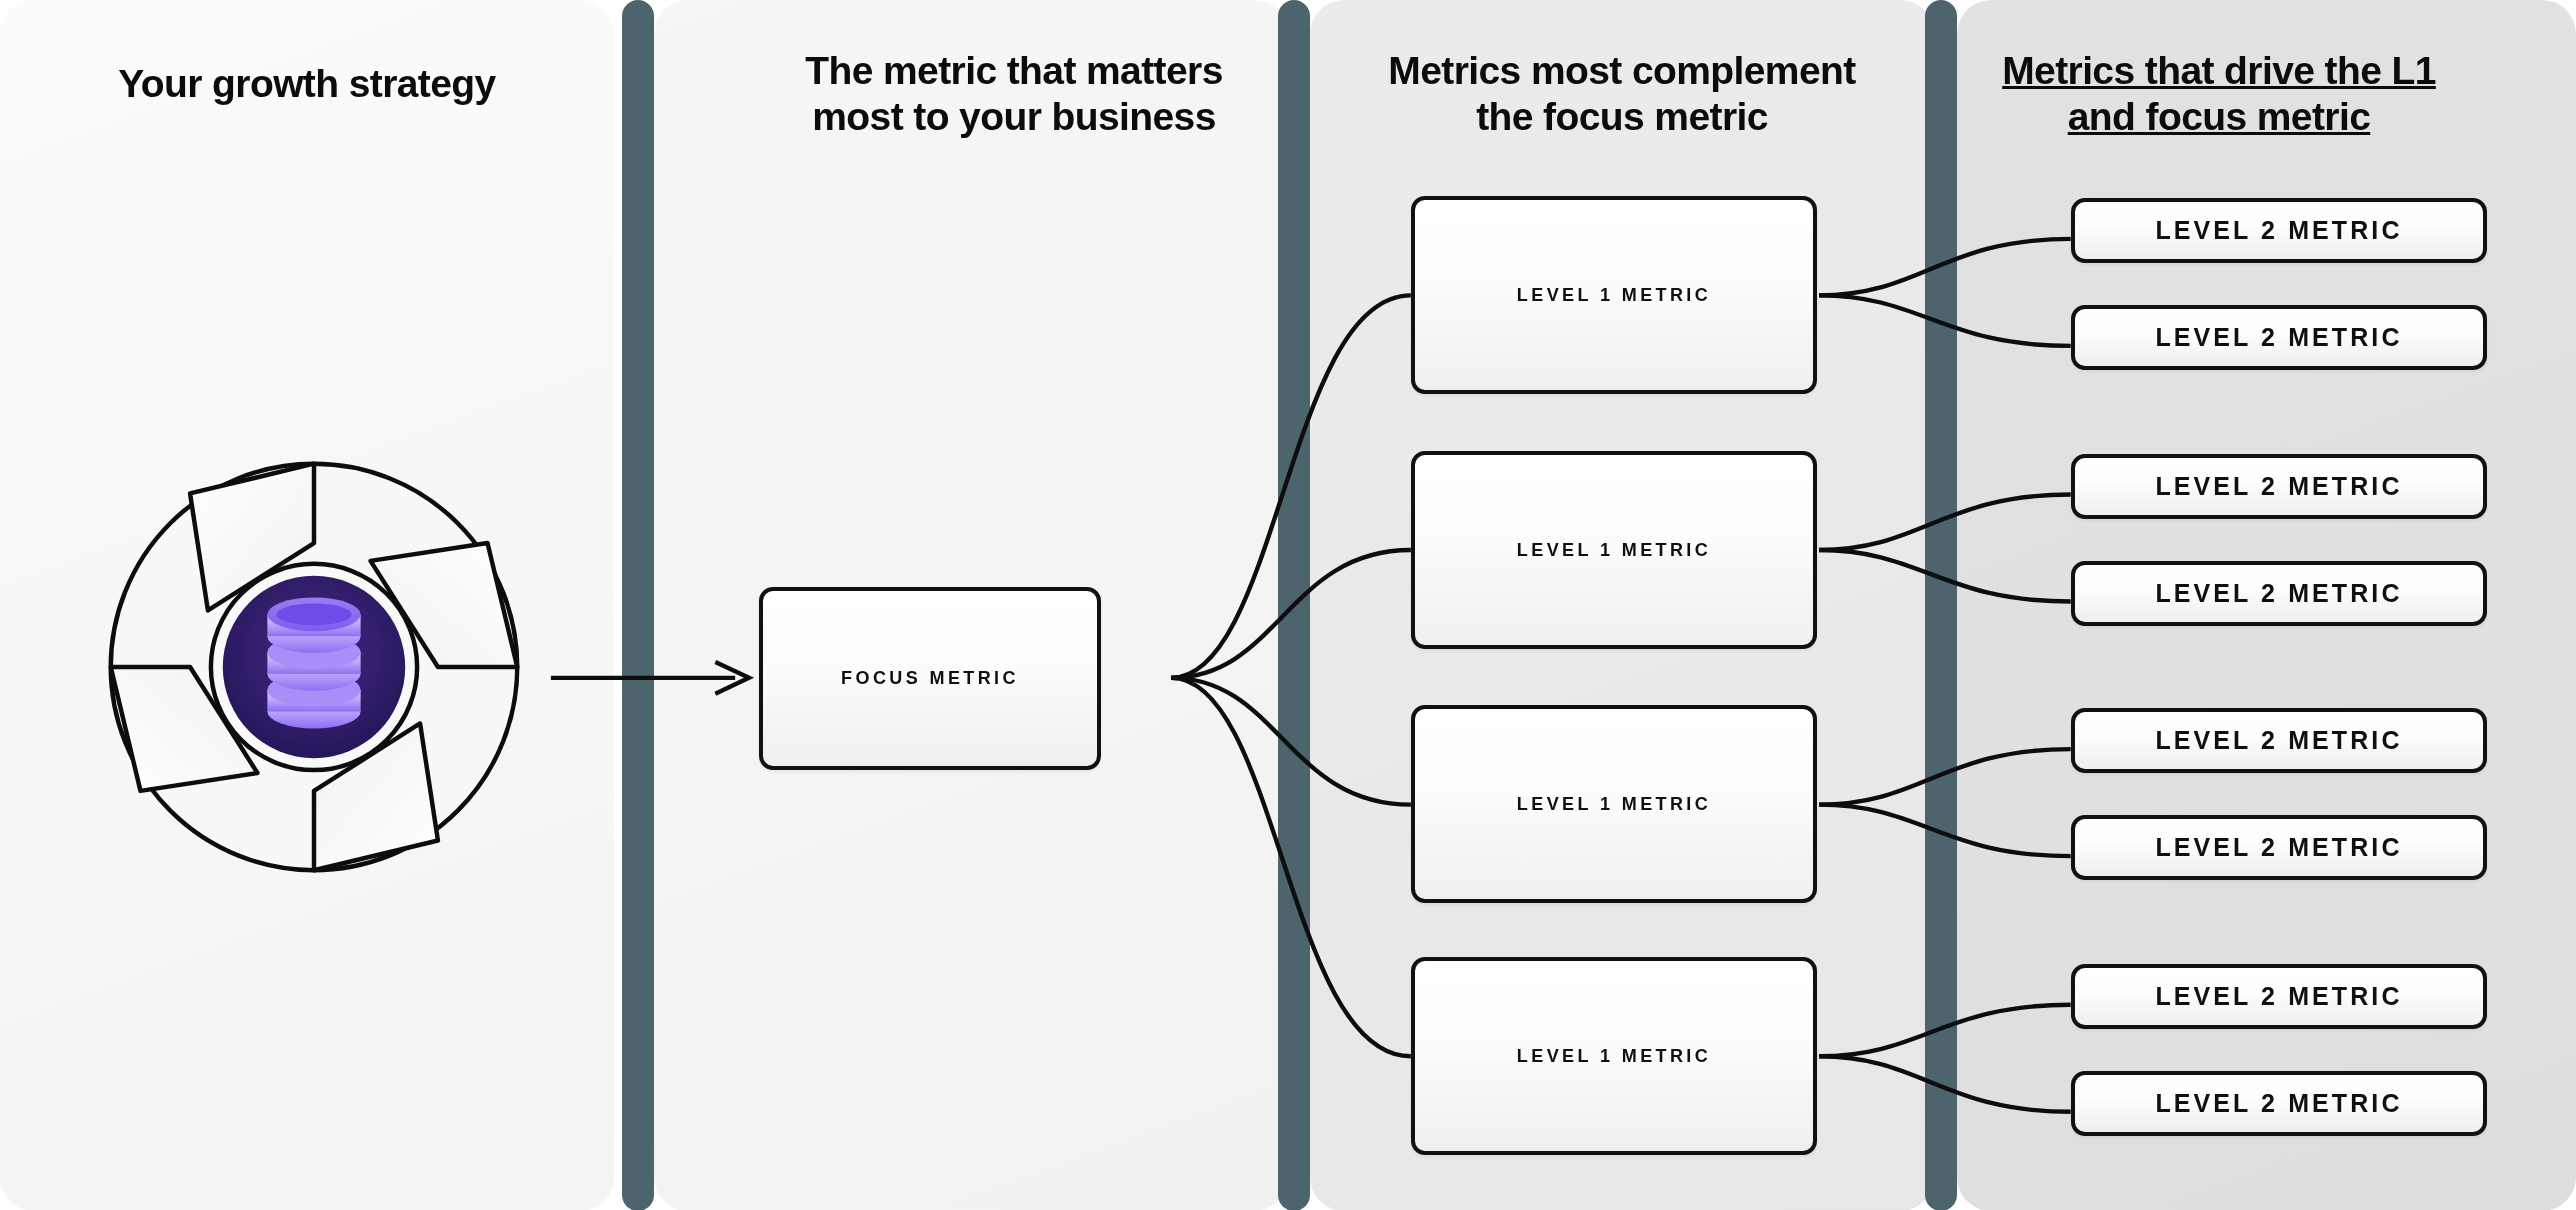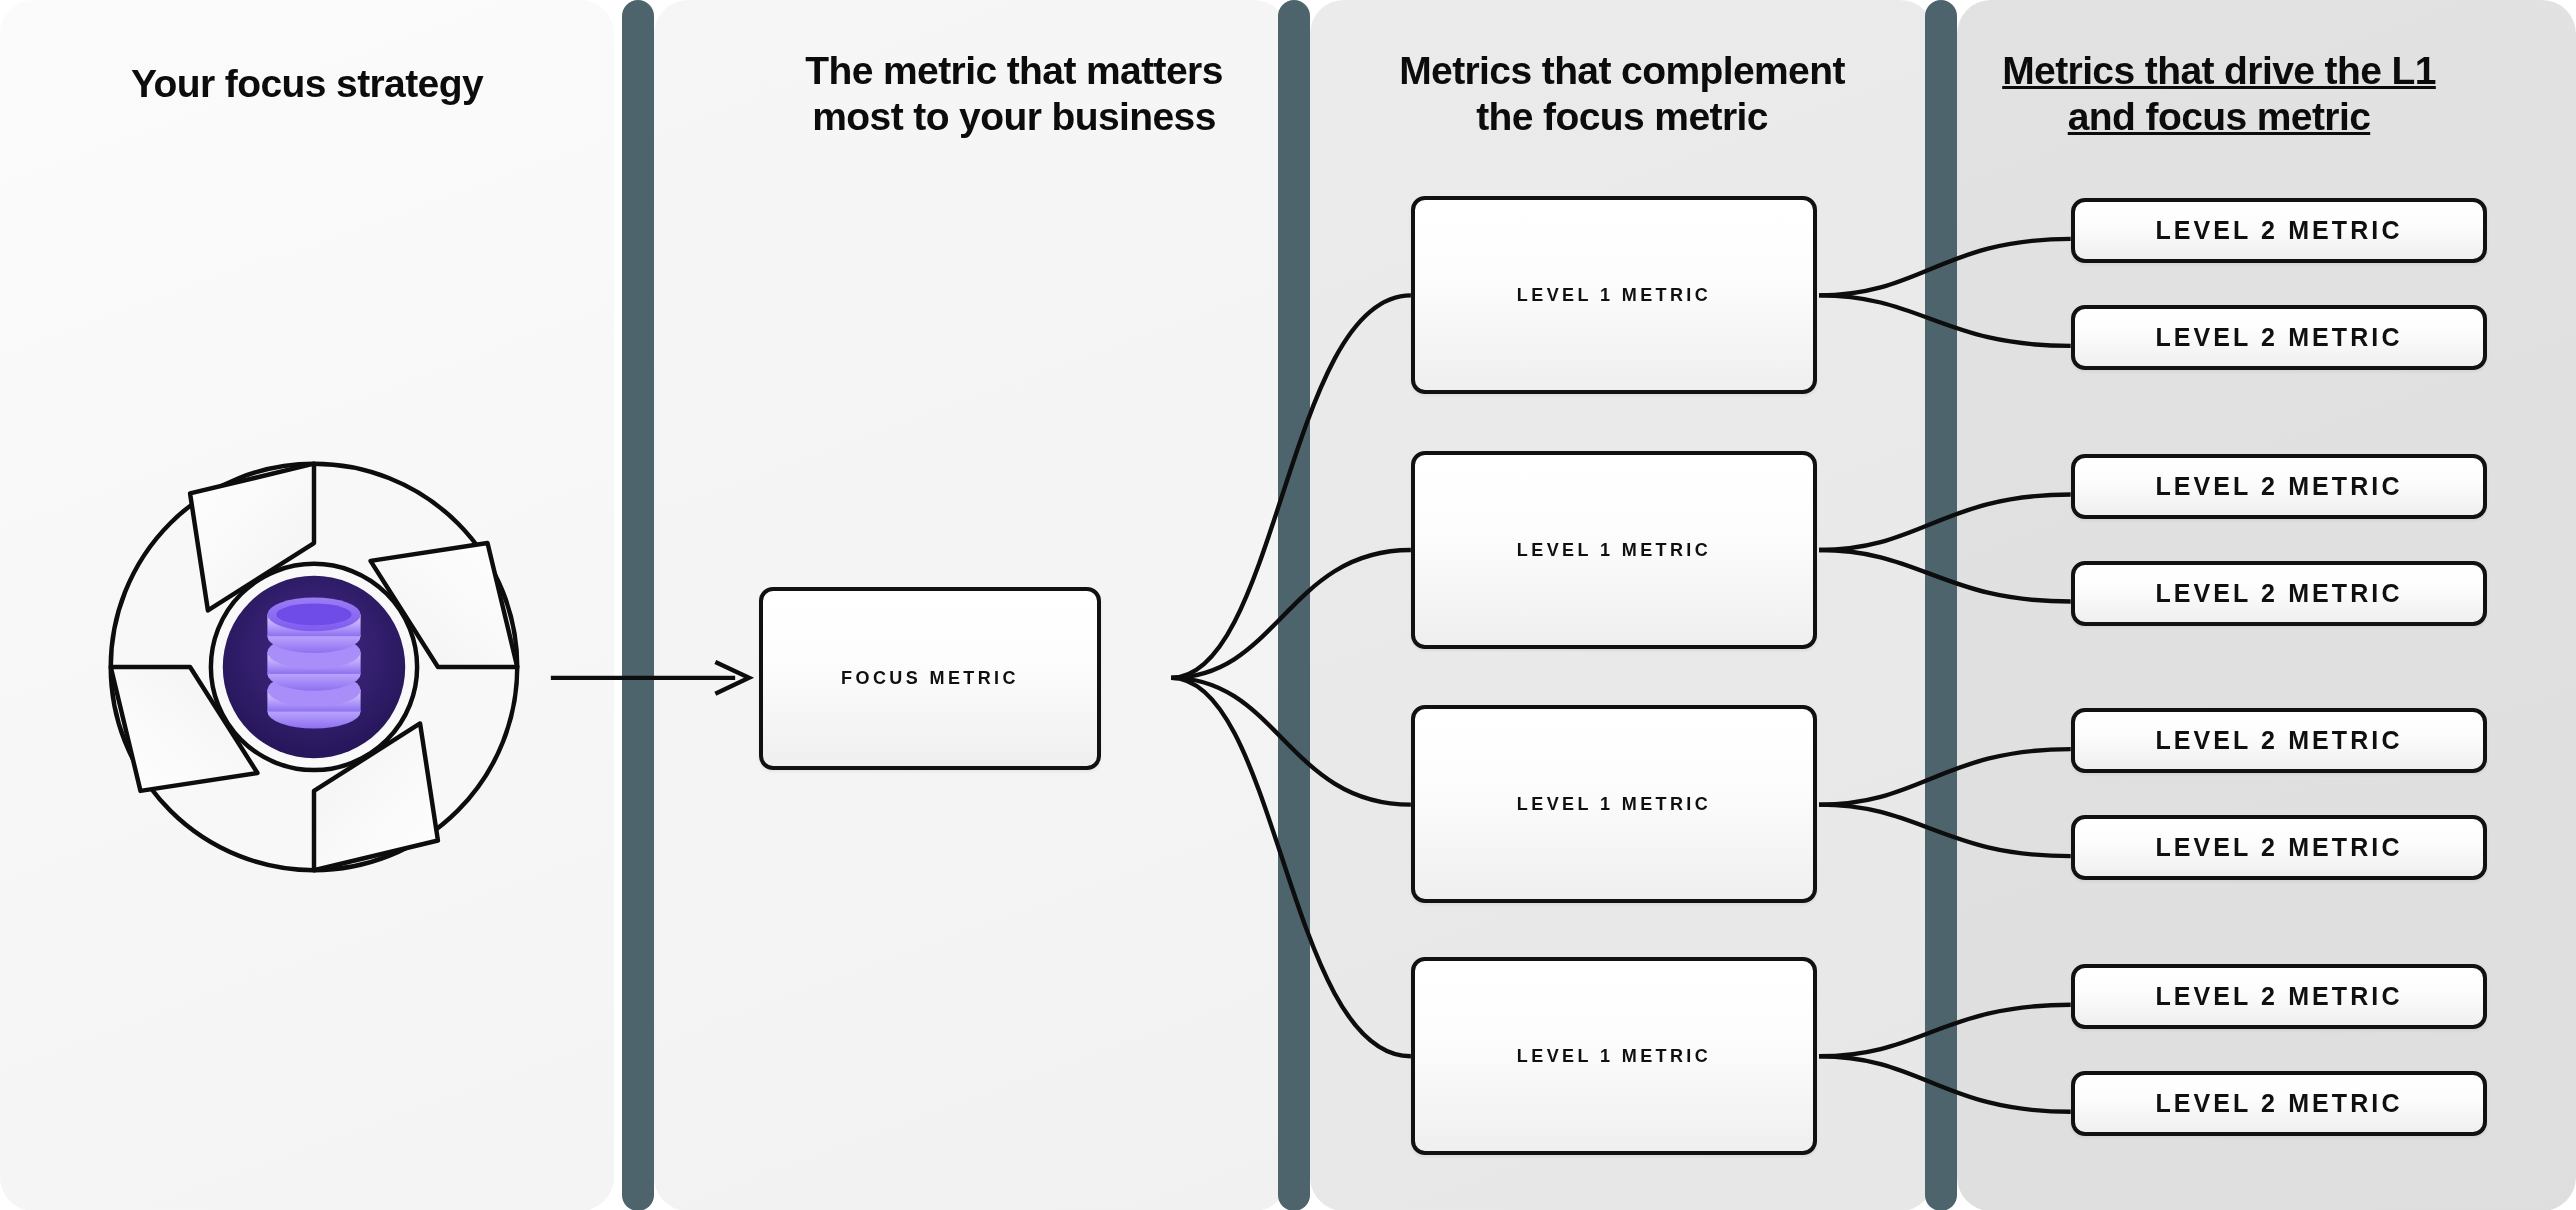--- a/index.html
+++ b/index.html
@@ -154,24 +154,24 @@
     <path class="edge-path" d="M 1836 555 C 1940 555 1960 499 2090 499" stroke="#0d0d0d"></path>
     <path class="edge-path" d="M 1836 555 C 1940 555 1960 607 2090 607" stroke="#0d0d0d"></path>
 
     <path class="edge-path" d="M 1836 812 C 1940 812 1960 756 2090 756" stroke="#0d0d0d"></path>
     <path class="edge-path" d="M 1836 812 C 1940 812 1960 864 2090 864" stroke="#0d0d0d"></path>
 
     <path class="edge-path" d="M 1836 1066 C 1940 1066 1960 1014 2090 1014" stroke="#0d0d0d"></path>
     <path class="edge-path" d="M 1836 1066 C 1940 1066 1960 1122 2090 1122" stroke="#0d0d0d"></path>
   </svg>
 
-  <div class="col-header" id="header-1">Your focus strategy</div>
+  <div class="col-header" id="header-1">Your growth strategy</div>
   <div class="col-header" id="header-2">The metric that matters
 most to your business</div>
-  <div class="col-header" id="header-3">Metrics that complement
+  <div class="col-header" id="header-3">Metrics most complement
 the focus metric</div>
   <div class="col-header" id="header-4">Metrics that drive the L1
 and focus metric</div>
 
   <div id="logo-wrap">
     <svg viewBox="0 0 470 480" width="466" height="476">
       <defs>
         <radialGradient id="coreGrad" cx="50%" cy="42%" r="62%">
           <radialGradient></radialGradient>
           <stop offset="0%" stop-color="#40287f"></stop>

